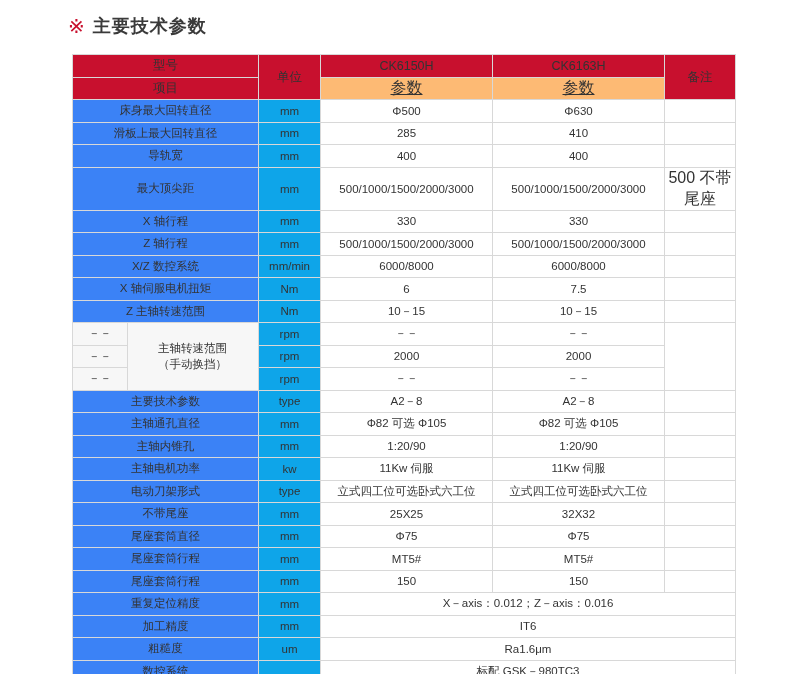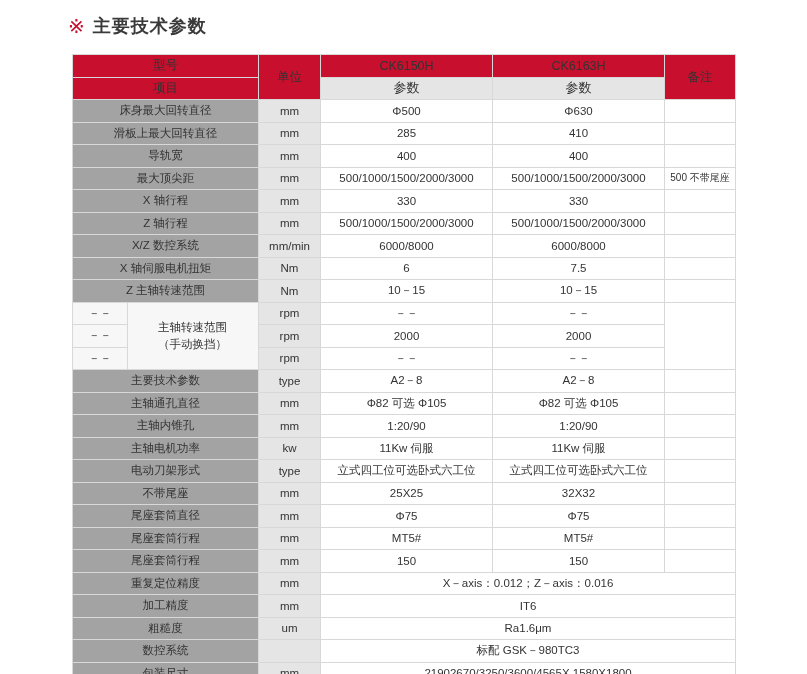--- a/index.html
+++ b/index.html
@@ -55,37 +55,38 @@
     font-weight: normal;
   }
   .hdr {
     background: #c8102e;
     color: #ffffff;
     font-weight: bold;
     font-size: 12.5px;
     border: 1px solid #c8102e;
   }
   .hdr-sub {
-    background: #e5e5e5;
+    background: #fdba74;
     color: #ffffff;
-    font-size: 13px;
+    font-size: 16px;
     border: 1px solid #c8102e;
     font-weight: normal;
+    text-decoration: underline;
   }
   .rowlabel {
-    background: #a3a3a3;
+    background: #3b82f6;
   }
   .unitcell {
-    background: #e5e5e5;
+    background: #0ea5e9;
   }
   .valcell {
     background: #ffffff;
   }
   .remark {
-    font-size: 10px;
+    font-size: 16px;
     color: #444;
   }
   .merged-label {
     background: #f7f7f7;
     line-height: 1.45;
     font-size: 11.5px;
   }
   col.c-item { width: 186px; }
   col.c-unit { width: 62px; }
   col.c-a { width: 172px; }

